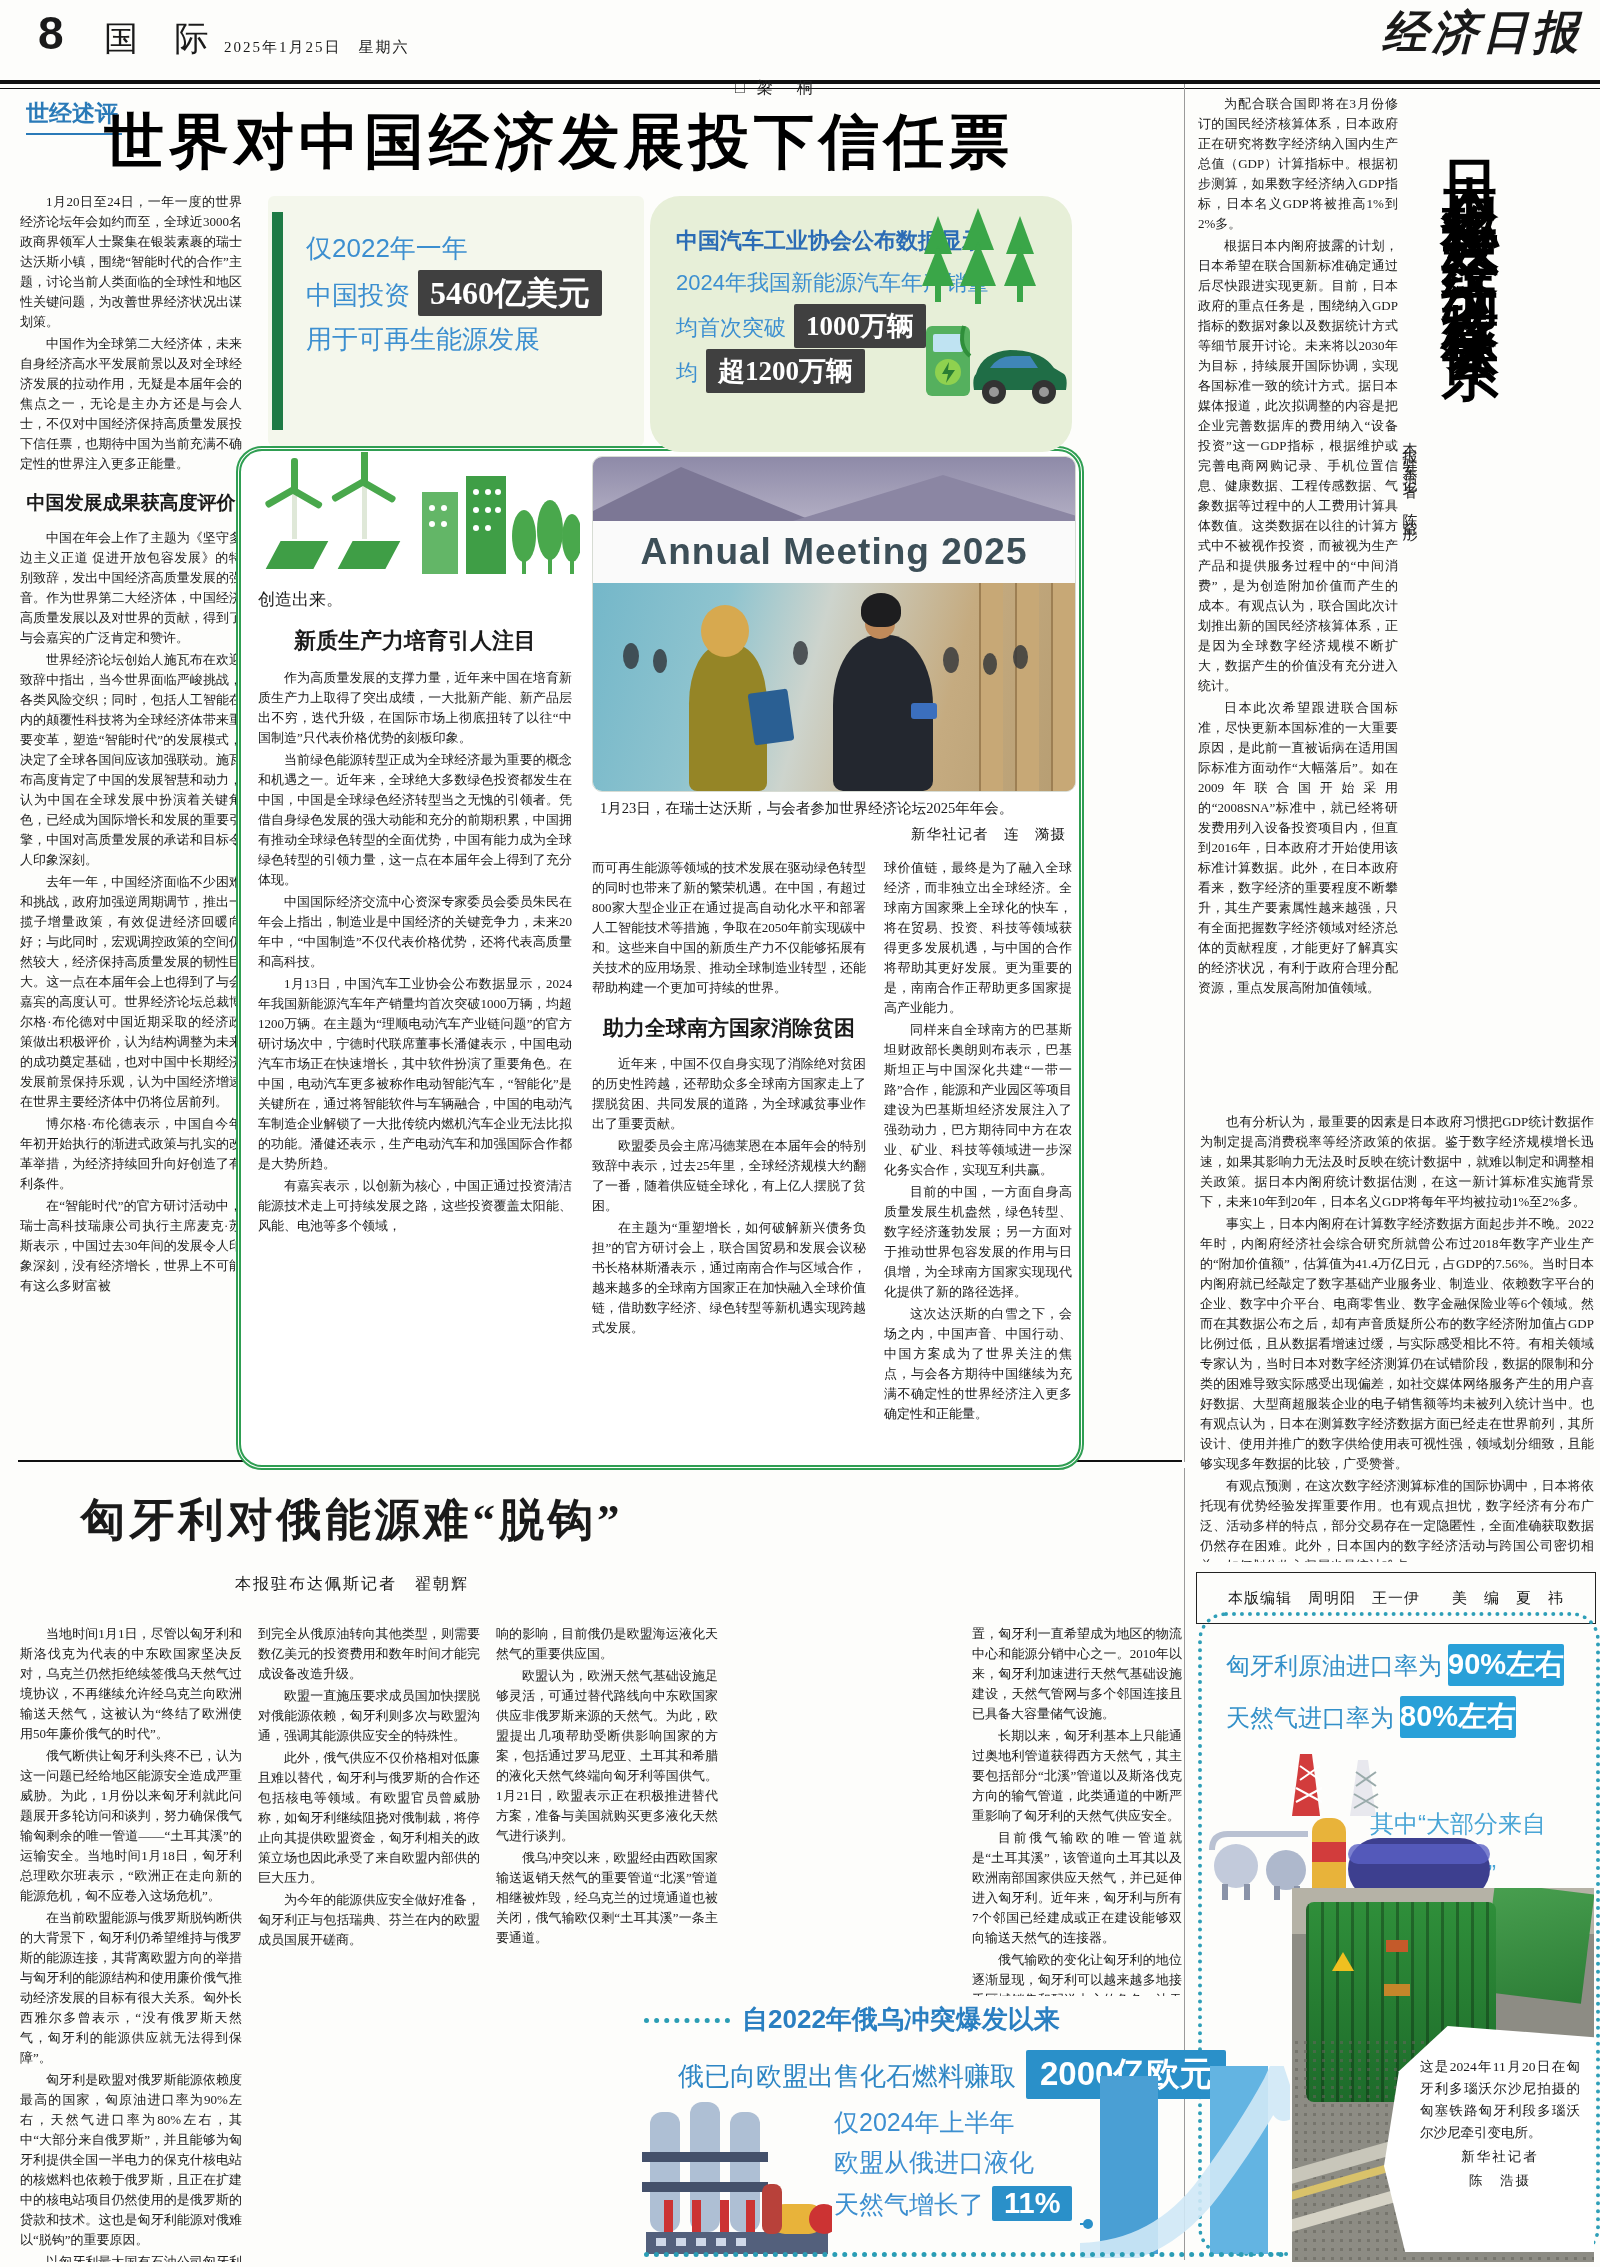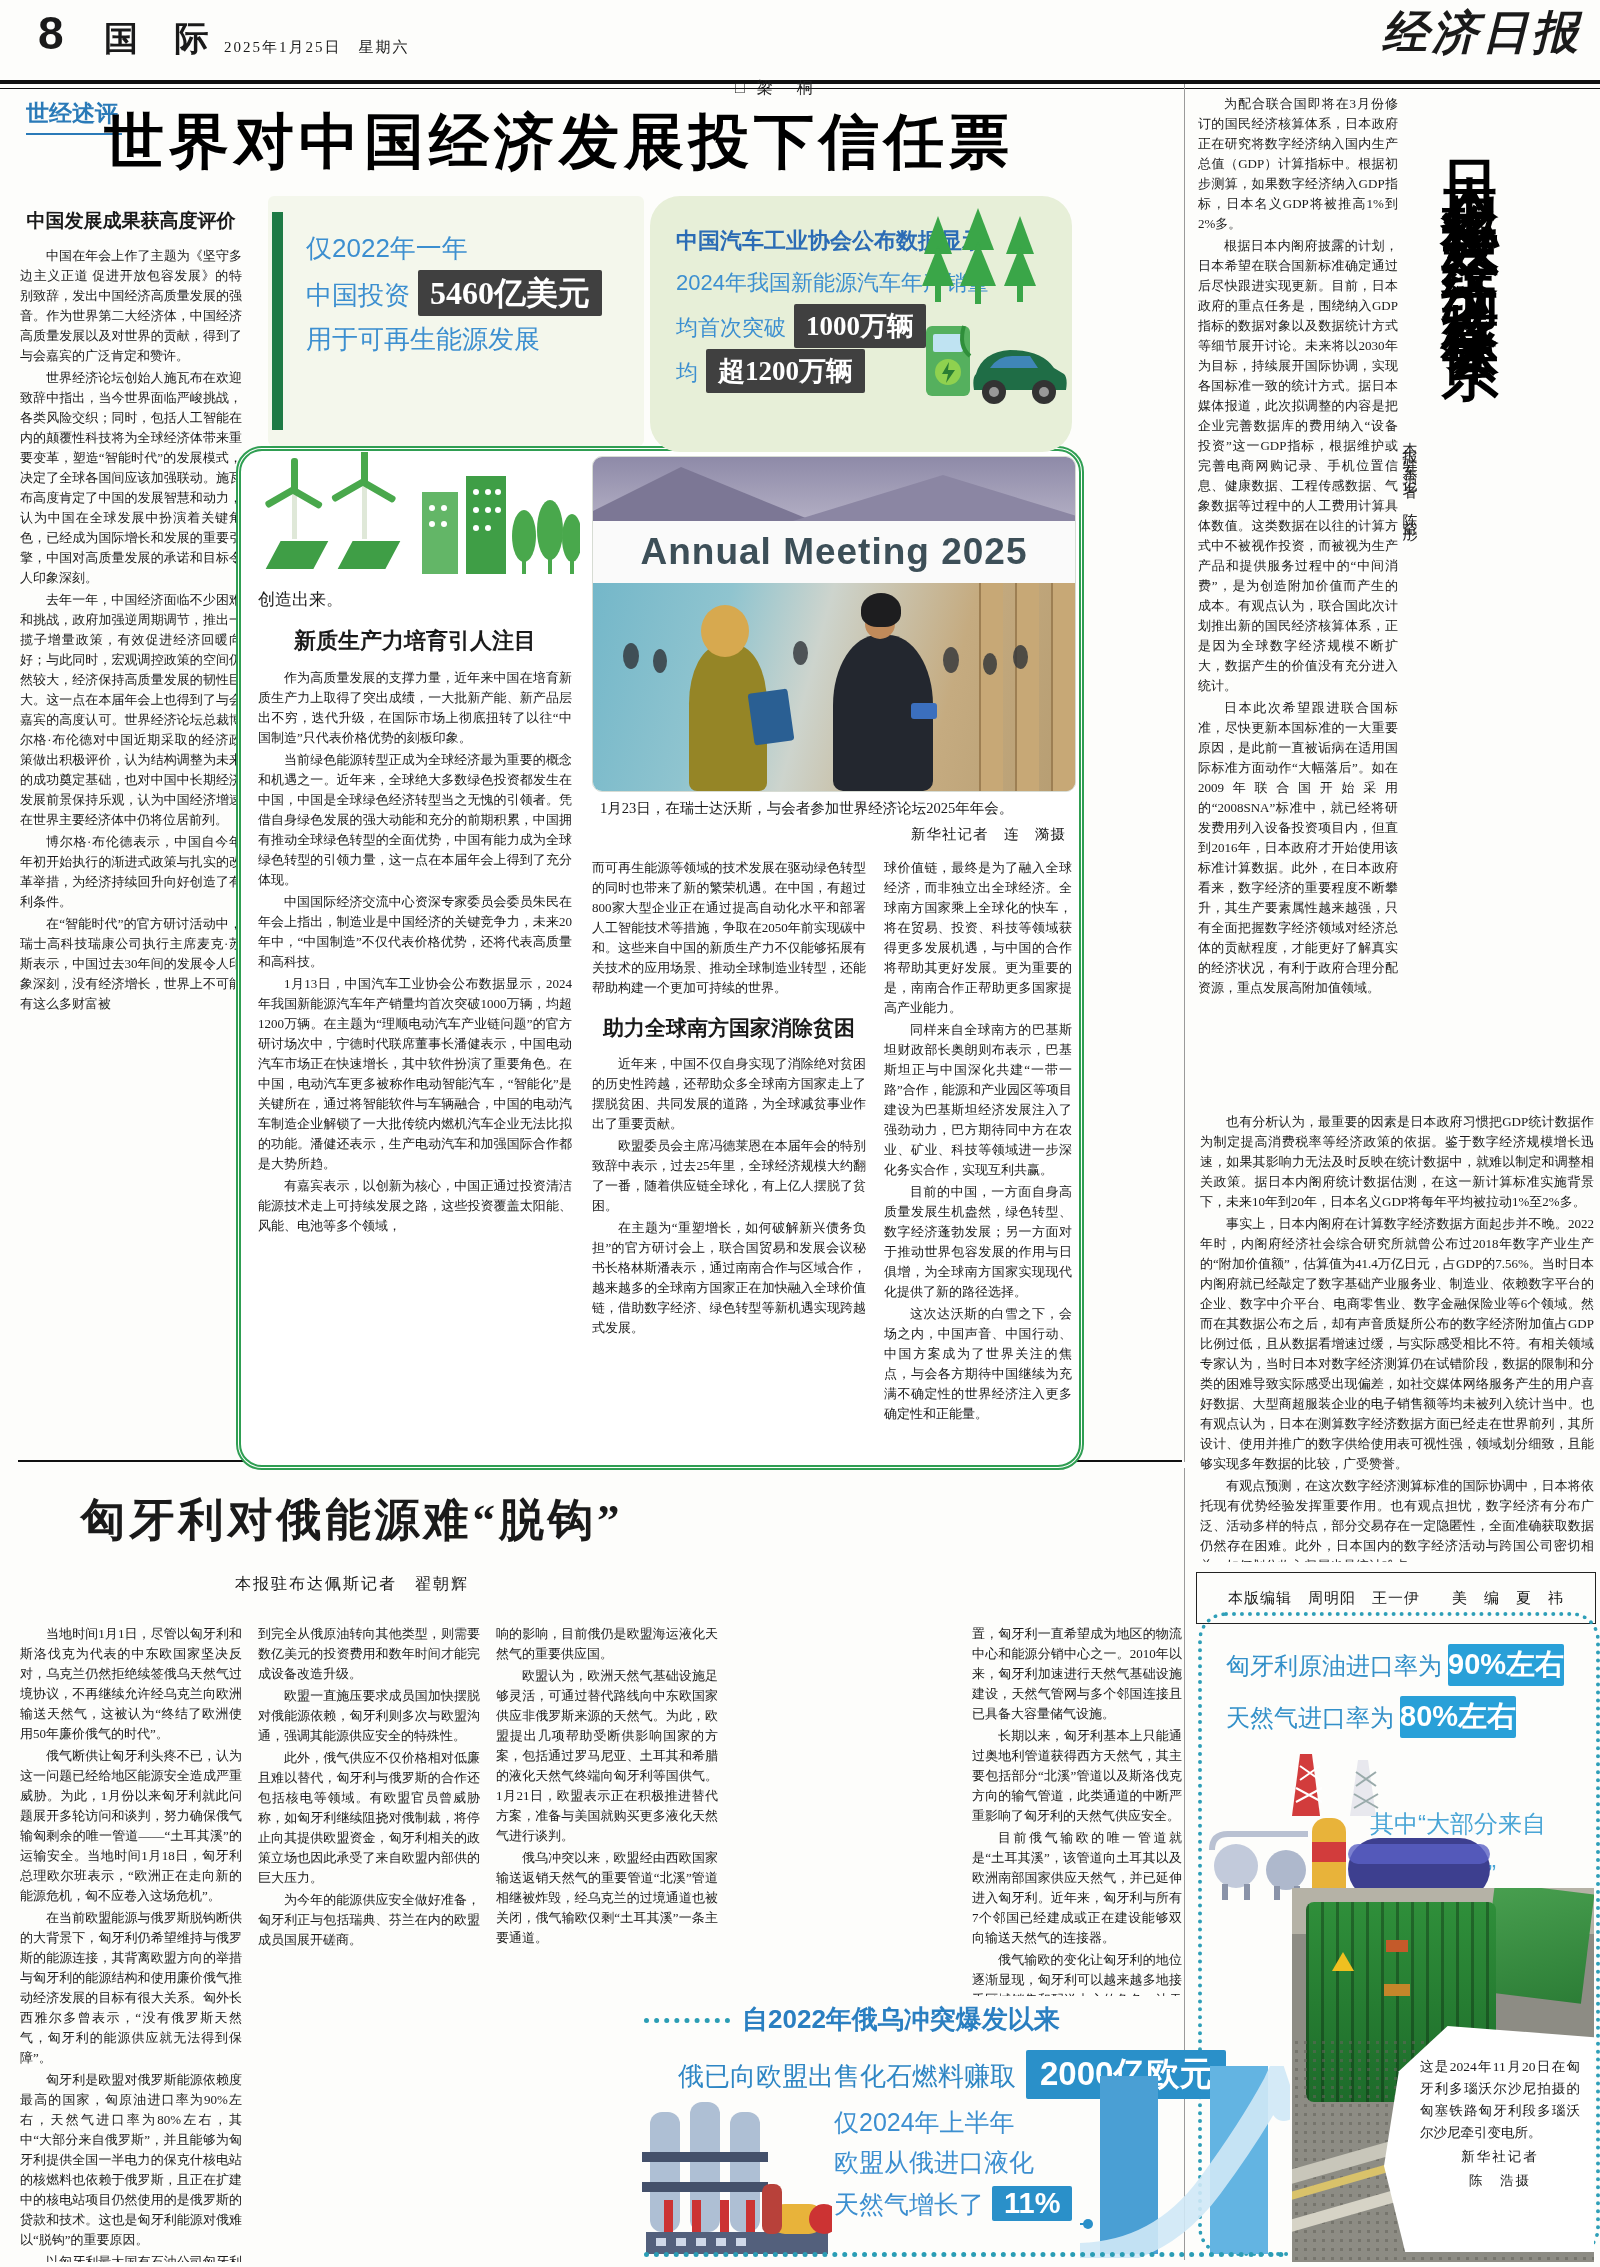--- a/index.html
+++ b/index.html
@@ -7,21 +7,21 @@
         font-family:"Liberation Serif",serif;color:#1a1a1a;}
   .abs{position:absolute;}
   .para,p{margin:0 0 2px 0;}
   .list p{ text-indent:2em; text-align:justify; font-size:13px; line-height:20px;}
   .cont > p:first-child{text-indent:0;}
   .colbox{position:absolute;overflow:hidden;}
   .subhead{font-family:"Liberation Sans",sans-serif;font-weight:bold;text-align:center;margin:16px 0 12px 0;}
 
   
   #pageno{left:38px;top:6px;font-family:"Liberation Sans",sans-serif;font-weight:900;font-size:46px;}
-  #section{left:104px;top:16px;font-weight:700;font-size:34px;letter-spacing:14px;}
+  #section{left:104px;top:16px;font-weight:400;font-size:34px;letter-spacing:14px;}
   #dateline{left:224px;top:38px;font-size:15px;letter-spacing:2px;}
   #brand{right:18px;top:2px;width:230px;text-align:right;font-weight:900;font-style:italic;font-size:46px;letter-spacing:4px;}
   #rule-thick{left:0;top:80px;width:1600px;height:4px;background:#111;}
   #rule-thin{left:0;top:88px;width:1600px;height:1px;background:#111;}
   #label-shijing{left:26px;top:98px;font-size:23px;font-weight:bold;color:#2a7ab8;border-bottom:2px solid #2a7ab8;padding:0 4px 4px 0;}
   #main-byline{left:735px;top:78px;font-size:16px;color:#222;letter-spacing:4px;}
   #main-headline{left:36px;top:102px;width:1046px;text-align:center;font-family:"Liberation Sans",sans-serif;
                  font-weight:900;font-size:60px;letter-spacing:5px;color:#000;}
 
   
@@ -150,20 +150,24 @@
   </div>
   <div class="abs" id="brand">经济日报</div>
   <div class="abs" id="rule-thick"></div>
   <div class="abs" id="rule-thin"></div>
 
   <div class="abs" id="label-shijing">世经述评</div>
   <div class="abs" id="main-byline">□ 梁　桐</div>
   <div class="abs" id="main-headline">世界对中国经济发展投下信任票</div>
 
   <div class="colbox" id="col1">
+    <div class="list">
+        <p>1月20日至24日，一年一度的世界经济论坛年会如约而至，全球近3000名政商界领军人士聚集在银装素裹的瑞士达沃斯小镇，围绕“智能时代的合作”主题，讨论当前人类面临的全球性和地区性关键问题，为改善世界经济状况出谋划策。</p>
+        <p>中国作为全球第二大经济体，未来自身经济高水平发展前景以及对全球经济发展的拉动作用，无疑是本届年会的焦点之一，无论是主办方还是与会人士，不仅对中国经济保持高质量发展投下信任票，也期待中国为当前充满不确定性的世界注入更多正能量。</p>
+      </div>
     <h3 class="subhead">中国发展成果获高度评价</h3>
     <div class="list">
         <p>中国在年会上作了主题为《坚守多边主义正道 促进开放包容发展》的特别致辞，发出中国经济高质量发展的强音。作为世界第二大经济体，中国经济高质量发展以及对世界的贡献，得到了与会嘉宾的广泛肯定和赞许。</p>
         <p>世界经济论坛创始人施瓦布在欢迎致辞中指出，当今世界面临严峻挑战，各类风险交织；同时，包括人工智能在内的颠覆性科技将为全球经济体带来重要变革，塑造“智能时代”的发展模式，决定了全球各国间应该加强联动。施瓦布高度肯定了中国的发展智慧和动力，认为中国在全球发展中扮演着关键角色，已经成为国际增长和发展的重要引擎，中国对高质量发展的承诺和目标令人印象深刻。</p>
         <p>去年一年，中国经济面临不少困难和挑战，政府加强逆周期调节，推出一揽子增量政策，有效促进经济回暖向好；与此同时，宏观调控政策的空间仍然较大，经济保持高质量发展的韧性巨大。这一点在本届年会上也得到了与会嘉宾的高度认可。世界经济论坛总裁博尔格·布伦德对中国近期采取的经济政策做出积极评价，认为结构调整为未来的成功奠定基础，也对中国中长期经济发展前景保持乐观，认为中国经济增速在世界主要经济体中仍将位居前列。</p>
         <p>博尔格·布伦德表示，中国自今年年初开始执行的渐进式政策与扎实的改革举措，为经济持续回升向好创造了有利条件。</p>
         <p>在“智能时代”的官方研讨活动中，瑞士高科技瑞康公司执行主席麦克·苏斯表示，中国过去30年间的发展令人印象深刻，没有经济增长，世界上不可能有这么多财富被</p>
       </div>
   </div>
 

